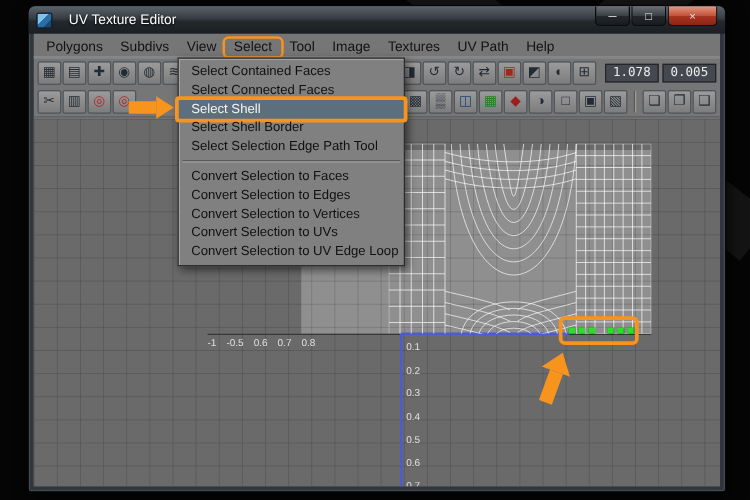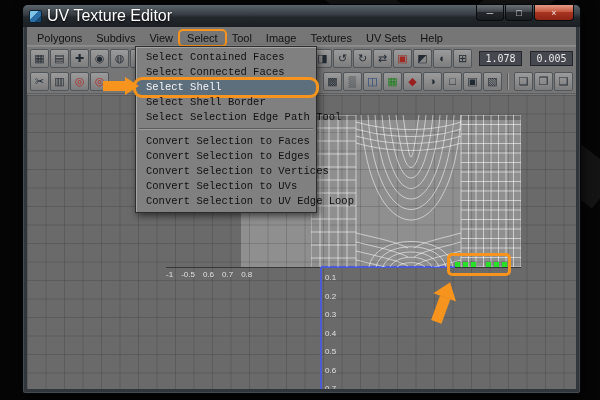--- a/index.html
+++ b/index.html
@@ -15,21 +15,21 @@
   .window { position:absolute; left:22px; top:4px; width:559px; height:390px;
     background:#30363b; border:1px solid #04060a; border-radius:6px 6px 3px 3px;
     box-shadow: 2px 4px 12px rgba(0,0,0,.65), inset 0 0 0 1px rgba(255,255,255,.10); }
 
   .titlebar { position:relative; height:22px; display:flex; align-items:center; padding:0 6px;
     border-radius:5px 5px 0 0;
     background:linear-gradient(#5b646b, #353b41 45%, #23282d 55%, #1b1f23); }
   .wicon { width:13px; height:13px; margin-right:5px; border-radius:2px;
     background:linear-gradient(135deg,#7ec3e8 0 40%, #2b6ea6 40% 70%, #184a74 70%);
     border:1px solid #0c2233; }
-  .wtitle { color:#fff; font-size:16px; text-shadow:0 1px 2px #000; }
+  .wtitle { color:#fff; font-size:11px; text-shadow:0 1px 2px #000;margin-left:8px; }
   .wcontrols { position:absolute; right:6px; top:0; display:flex; }
   .wbtn { width:28px; height:16px; border:1px solid #0a0d10; border-top:none;
     border-radius:0 0 4px 4px; margin-left:1px;
     background:linear-gradient(#6a7076,#3a4045 50%,#24282c 50%,#191c1f);
     color:#e8e8e8; font-size:9px; line-height:14px; text-align:center; cursor:pointer; padding:0; }
   .wbtn.close { width:40px; background:linear-gradient(#e29a86,#c4523a 50%,#a83521 50%,#8e2414); }
   .wg { pointer-events:none; }
 
   .client { position:absolute; left:4px; top:22px; right:4px; bottom:4px; background:#767676; }
 
@@ -42,21 +42,21 @@
   
   .toolbar { border-top:1px solid #888; border-bottom:1px solid #5f5f5f; }
   .trow { display:flex; align-items:center; height:23px; padding:1px 3px; gap:2px; }
   .tgroup { display:flex; gap:1px; }
   .tb { width:19px; height:19px; display:flex; align-items:center; justify-content:center;
     background:linear-gradient(#9b9b9b,#7d7d7d); border:1px solid #51565b; border-radius:2px;
     font-size:11px; color:#222a33; padding:0; cursor:pointer; }
   .tb .g { pointer-events:none; line-height:1; }
   .tsep { width:2px; height:17px; border-left:1px solid #595959; border-right:1px solid #9b9b9b; margin:0 3px; }
   .spacer { flex:1; }
-  .fields { display:flex; gap:8px; margin-left:5px; }
+  .fields { display:flex; gap:3px; margin-left:5px; }
   .field { min-width:43px; height:15px; background:#45484f; border:1px solid #23252a;
     color:#eaeaea; font-size:10px; font-family:"DejaVu Sans Mono", monospace;
     display:flex; align-items:center; justify-content:center; }
 
   
   .canvas { position:absolute; left:0; right:0; top:68px; bottom:0; background:#6a6a6a; overflow:hidden; }
   .canvas::after { content:""; position:absolute; inset:0; z-index:1; pointer-events:none;
     background-image:
       linear-gradient(to right, rgba(0,0,0,.14) 1px, transparent 1px),
       linear-gradient(to bottom, rgba(0,0,0,.14) 1px, transparent 1px);
@@ -85,26 +85,26 @@
   .arrow1 .shaft { width:22px; height:10px; background:#f7941d; }
   .arrow1 .head { width:0; height:0; border-top:9px solid transparent; border-bottom:9px solid transparent;
     border-left:14px solid #f7941d; }
   .arrow2 { position:absolute; left:404px; top:186px; display:flex; flex-direction:column;
     align-items:center; transform:rotate(20deg); z-index:5; }
   .arrow2 .head { width:0; height:0; border-left:12px solid transparent; border-right:12px solid transparent;
     border-bottom:16px solid #f7941d; }
   .arrow2 .shaft { width:11px; height:26px; background:#f7941d; }
 
   
-  .dropdown { position:absolute; left:112px; top:41px; width:182px; z-index:40;
+  .dropdown { position:absolute; left:119px; top:41px; width:182px; z-index:40;
     background:#808080; border:1px solid #2d2d2d; padding:3px 0;
-    box-shadow: inset 1px 1px 0 #a5a5a5, 2px 3px 7px rgba(0,0,0,.55); font-family: Liberation Mono, monospace; }
+    box-shadow: inset 1px 1px 0 #a5a5a5, 2px 3px 7px rgba(0,0,0,.55); }
   .dmi { height:15px; line-height:15px; padding-left:10px; font-size:10.5px; color:#101010;
     white-space:nowrap; cursor:default; }
-  .dmi.sel { background:#5d6e7d; color:#f5f5f5; box-shadow:0 0 0 3px #f7941d; border-radius:6px; }
+  .dmi.sel { background:#5d6e7d; color:#f5f5f5; box-shadow:0 0 0 3px #f7941d; border-radius:1px; }
   .dmi.sep { height:0; line-height:0; padding:0; margin:3px 3px 4px 3px;
     border-top:1px solid #5a5a5a; border-bottom:1px solid #9c9c9c; }
 </style>
 </head>
 <body>
 
 <div class="dx dx1"></div>
 <div class="dx dx2"></div>
 
 <div class="window">
@@ -122,21 +122,21 @@
   <div class="client">
 
     <div class="menubar">
       <div class="mi">Polygons</div>
         <div class="mi">Subdivs</div>
         <div class="mi">View</div>
         <div class="mi hl">Select</div>
         <div class="mi">Tool</div>
         <div class="mi">Image</div>
         <div class="mi">Textures</div>
-        <div class="mi">UV Sets</div>
+        <div class="mi">UV Path</div>
         <div class="mi">Help</div>
     </div>
 
     <div class="toolbar">
       <div class="trow">
         <div class="tgroup">
           <button class="tb">
               <span class="g">▦</span>
             </button>
             <button class="tb">

